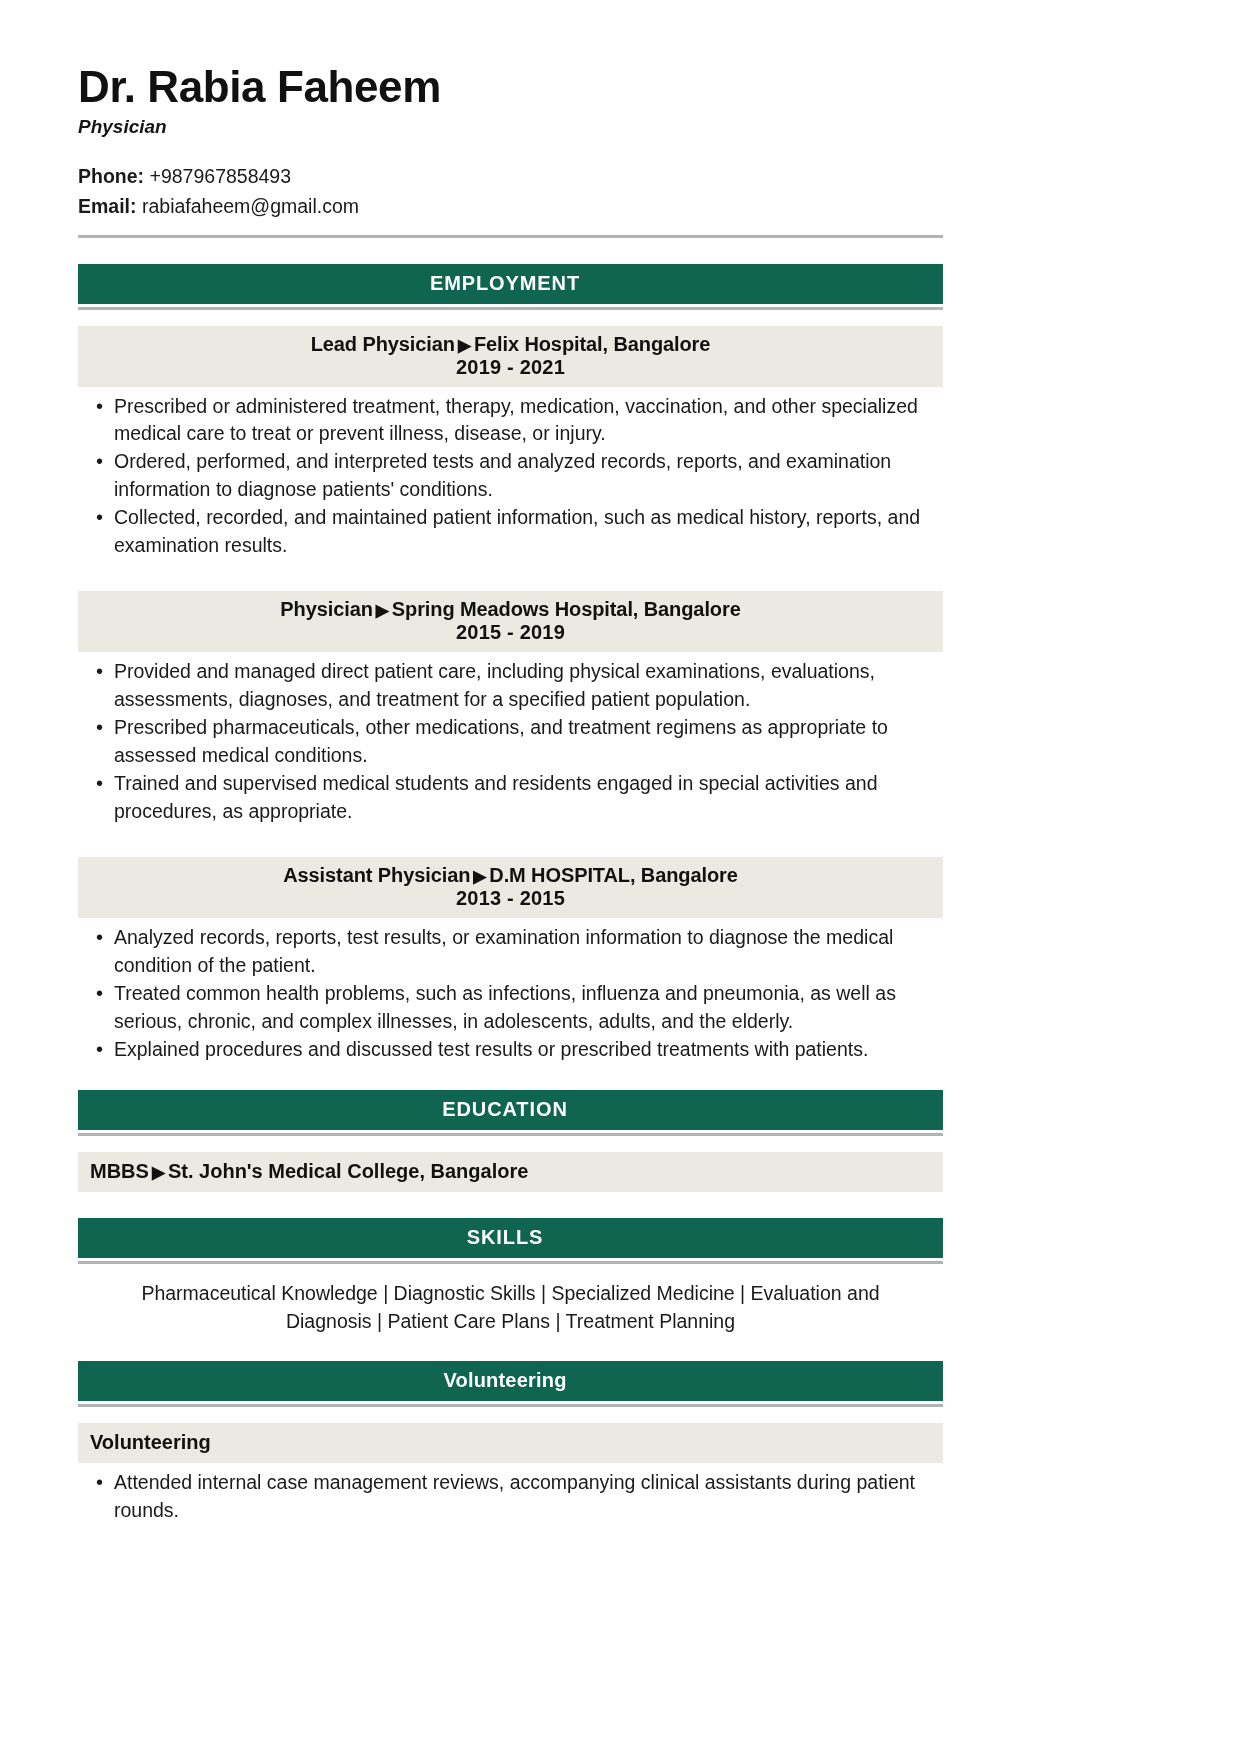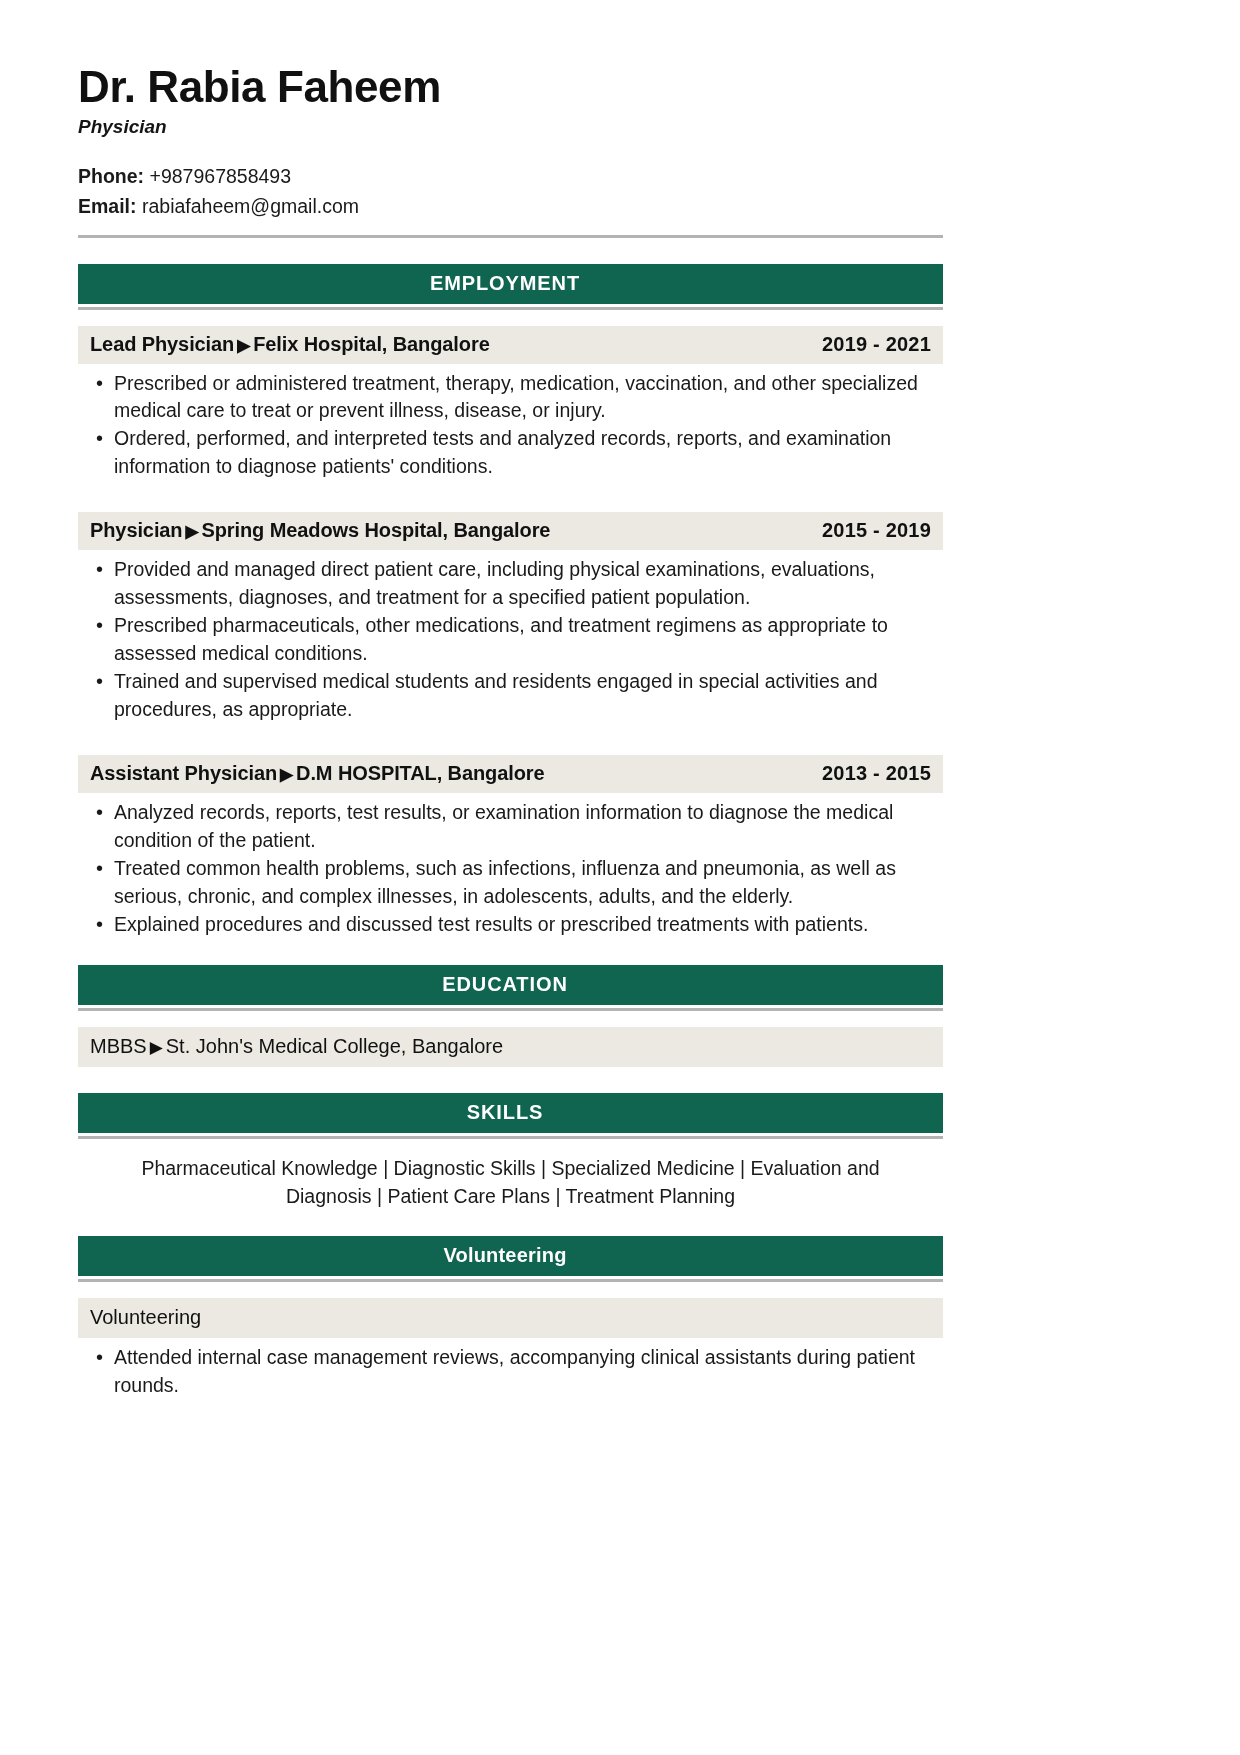--- a/index.html
+++ b/index.html
@@ -87,20 +87,21 @@
   
   .entry { margin-top: 32px; }
   .entry.first { margin-top: 16px; }
 
   .entry-head {
     background: #ece9e2;
     display: flex;
     align-items: center;
     justify-content: space-between;
     padding: 7px 12px 8px 12px;
+    flex-direction: column;
   }
 
   .entry-title {
     font-size: 20px;
     font-weight: 700;
     color: #111111;
     letter-spacing: -0.1px;
   }
   .entry-title .arrow { font-size: 17px; padding: 0 3px; }
 
@@ -141,21 +142,21 @@
     line-height: 1.45;
     text-align: center;
     color: #1a1a1a;
   }
 
   
   .plain-head {
     background: #ece9e2;
     padding: 8px 4px 9px 12px;
     font-size: 20px;
-    font-weight: 400;
+    font-weight: 700;
     color: #111111;
     margin-top: 16px;
   }
   .plain-head .arrow { font-size: 17px; padding: 0 3px; }
 </style>
 </head>
 <body>
 
 <div class="page">
 
@@ -186,20 +187,21 @@
   <div class="entry first">
     <div class="entry-head">
       <div class="entry-title">
         <span>Lead Physician</span><span class="arrow">▶</span><span>Felix Hospital, Bangalore</span>
       </div>
       <div class="entry-date">2019 - 2021</div>
     </div>
     <ul class="bullets">
       <li>Prescribed or administered treatment, therapy, medication, vaccination, and other specialized medical care to treat or prevent illness, disease, or injury.</li>
       <li>Ordered, performed, and interpreted tests and analyzed records, reports, and examination information to diagnose patients' conditions.</li>
+      <li>Collected, recorded, and maintained patient information, such as medical history, reports, and examination results.</li>
     </ul>
   </div>
 
   <div class="entry">
     <div class="entry-head">
       <div class="entry-title">
         <span>Physician</span><span class="arrow">▶</span><span>Spring Meadows Hospital, Bangalore</span>
       </div>
       <div class="entry-date">2015 - 2019</div>
     </div>

